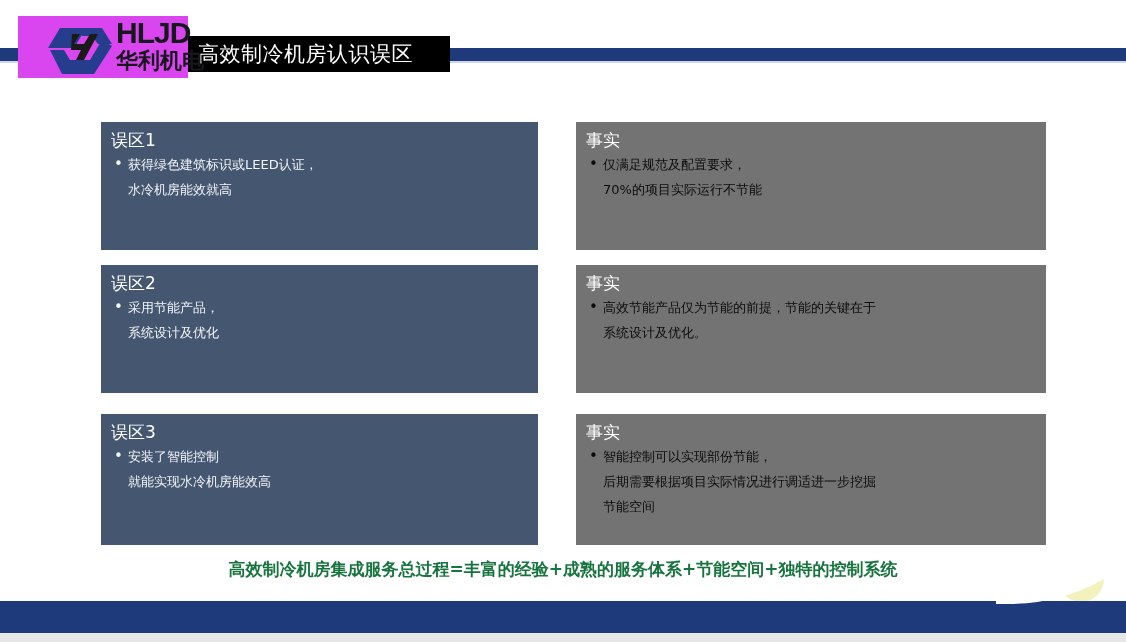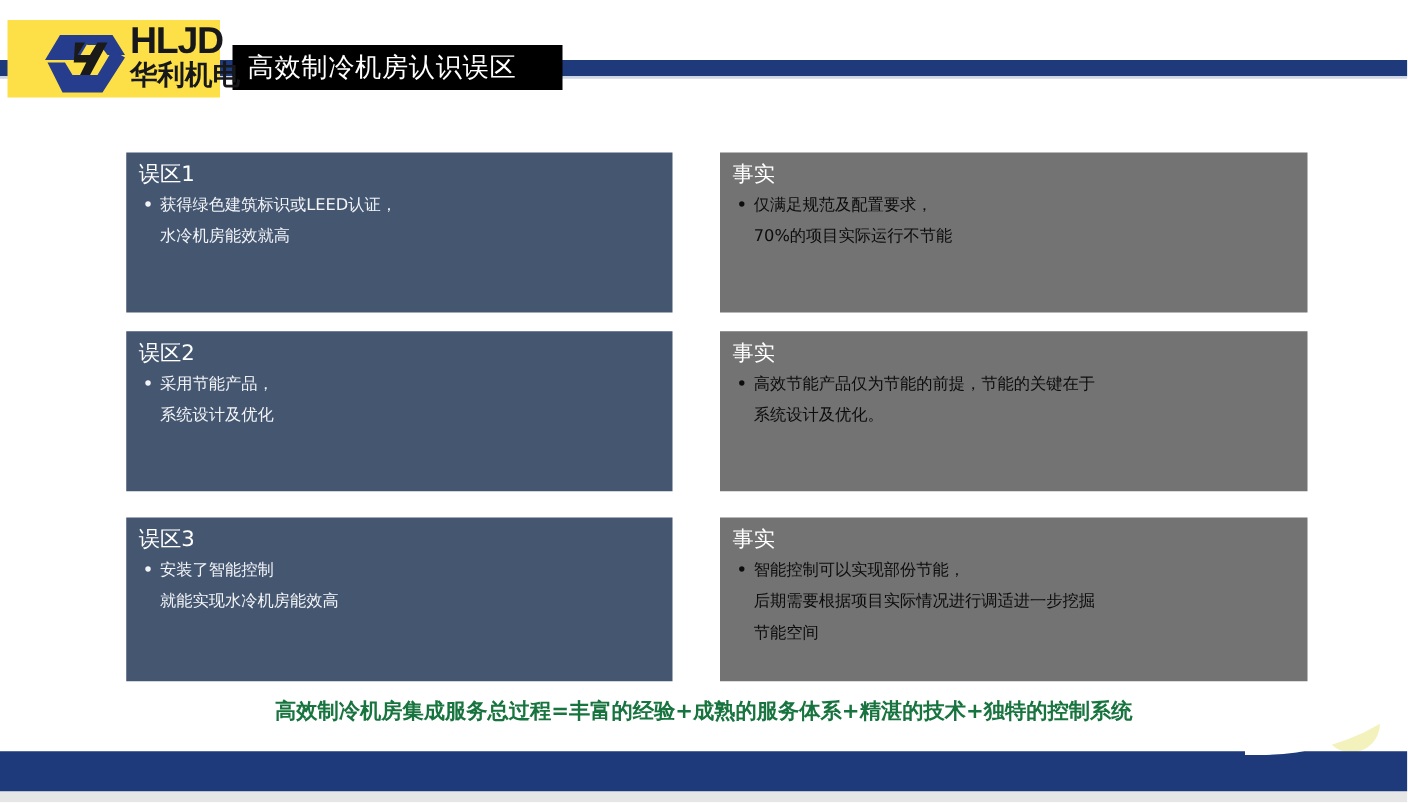--- a/index.html
+++ b/index.html
@@ -37,25 +37,25 @@
   .header-rule-hairline {
     position: absolute;
     left: 0;
     top: 61px;
     width: 1126px;
     height: 2px;
     background: #cfd6e6;
   }
   #logo {
     position: absolute;
-    left: 6px;
+    left: 18px;
     top: 16px;
     width: 170px;
     height: 62px;
-    background: #fde047;
+    background: #d946ef;
     z-index: 5;
   }
   #logo-mark {
     position: absolute;
     left: 28px;
     top: 4px;
     width: 68px;
     height: 56px;
   }
   #logo-text {
@@ -314,21 +314,21 @@
       <div class="bullet-row">
         <div class="bullet-dot">•</div>
         <div class="bullet-text">智能控制可以实现部份节能，
 后期需要根据项目实际情况进行调适进一步挖掘
 节能空间</div>
       </div>
     </div>
 
   </div>
 
-  <div id="slogan">高效制冷机房集成服务总过程=丰富的经验+成熟的服务体系+精湛的技术+独特的控制系统</div>
+  <div id="slogan">高效制冷机房集成服务总过程=丰富的经验+成熟的服务体系+节能空间+独特的控制系统</div>
 
   <div id="footer-dot"></div>
   <div id="footer-band"></div>
   <div id="footer-swoosh">
     <div class="curve"></div>
   </div>
   <div id="bottom-strip"></div>
 
 </div>
 

